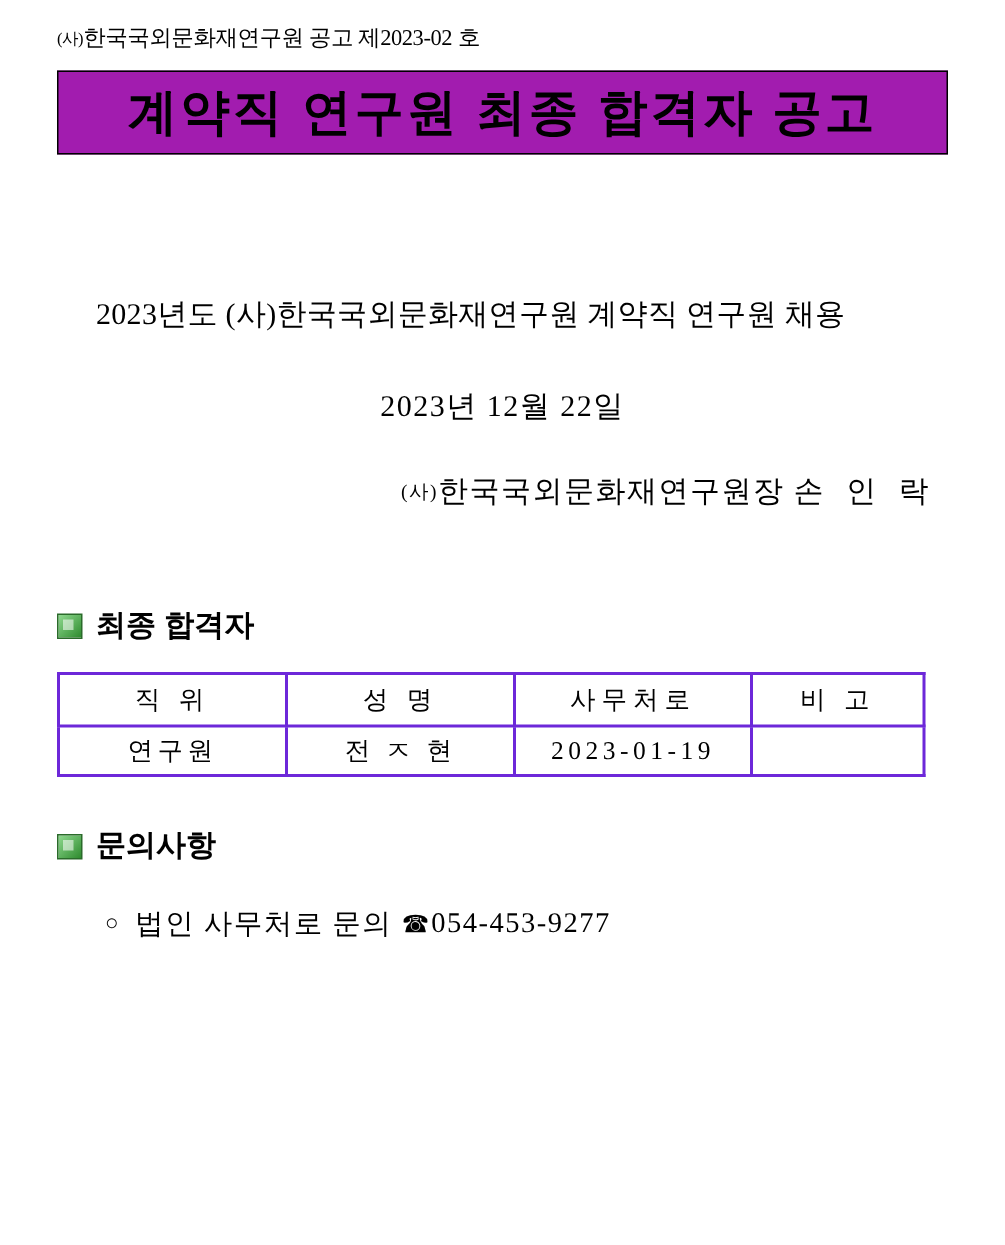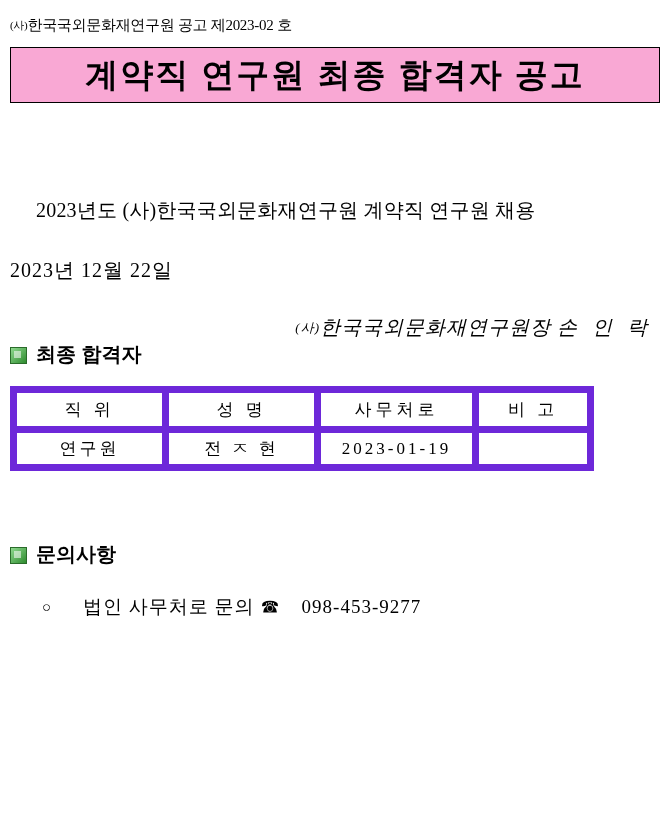--- a/index.html
+++ b/index.html
@@ -13,40 +13,40 @@
     font-family: "Liberation Serif", "DejaVu Serif", serif;
     color: #000000;
     position: relative;
     overflow: hidden;
   }
   .page {
     position: relative;
     width: 670px;
     height: 646px;
     box-sizing: border-box;
-    padding: 0 10px;
+    padding: 0 38px;
   }
   .doc-number {
     font-family: "Liberation Serif", "DejaVu Serif", serif;
     font-size: 15px;
     letter-spacing: -0.3px;
     padding-top: 16px;
     white-space: nowrap;
   }
   .doc-number .paren-sa {
     font-size: 11px;
     vertical-align: 1px;
   }
   .doc-number .gap {
     display: inline-block;
     width: 4px;
   }
   .title-band {
     margin-top: 12px;
-    background: #f9a8d4;
+    background: #a21caf;
     border: 1px solid #000000;
     height: 54px;
     display: flex;
     align-items: center;
     justify-content: center;
   }
   .title-band .title-text {
     font-family: "Liberation Sans", "DejaVu Sans", sans-serif;
     font-weight: bold;
     font-size: 33px;
@@ -61,46 +61,46 @@
     letter-spacing: 0.2px;
   }
   .intro .line1 {
     text-indent: 26px;
   }
   .intro .line2 {
     margin-top: 2px;
   }
   .date-line {
     margin-top: 28px;
-    text-align: left;
+    text-align: center;
     font-size: 20px;
     letter-spacing: 1px;
   }
   .org-line {
     margin-top: 30px;
     text-align: right;
     font-size: 20px;
     padding-right: 8px;
     letter-spacing: 1px;
     white-space: nowrap;
-    font-style: italic;
   }
   .org-line .paren-sa {
     font-size: 13px;
     vertical-align: 2px;
   }
   .org-line .name-sp {
     letter-spacing: 5px;
   }
   .section {
+    margin-top: 62px;
     display: flex;
     align-items: center;
   }
   .section.second {
-    margin-top: 70px;
+    margin-top: 32px;
   }
   .bullet-icon {
     width: 15px;
     height: 15px;
     background: linear-gradient(135deg, #8fd98f 0%, #2e8b2e 100%);
     border: 1px solid #2a6b2a;
     display: inline-block;
     margin-right: 9px;
     position: relative;
     top: 1px;
@@ -122,21 +122,21 @@
     letter-spacing: 0px;
   }
   table.result-table {
     margin-top: 18px;
     width: 577px;
     border-collapse: collapse;
     table-layout: fixed;
   }
   table.result-table th,
   table.result-table td {
-    border: 7px solid #6d28d9;
+    border: 2px solid #6d28d9;
     text-align: center;
     font-size: 17px;
     font-family: "Liberation Serif", "DejaVu Serif", serif;
   }
   table.result-table th {
     height: 31px;
     letter-spacing: 4px;
     font-weight: normal;
   }
   table.result-table td {
@@ -158,21 +158,21 @@
   .circle-bullet {
     font-size: 15px;
     margin-right: 10px;
     line-height: 1;
   }
   .phone-icon {
     font-size: 19px;
     margin-left: 6px;
     margin-right: 0px;
   }
-  .contact-text { white-space: nowrap; margin-left: 21px; }
+  .contact-text { white-space: nowrap; }
 </style>
 </head>
 <body>
 
 <div class="page">
 
   <div class="doc-number">
     <span class="paren-sa">(사)</span><span>한국국외문화재연구원 공고 제</span><span>2023-02</span><span class="gap"></span><span>호</span>
   </div>
 
@@ -222,16 +222,16 @@
 
   <div class="section second">
     <span class="bullet-icon"></span>
     <span class="section-title">문의사항</span>
   </div>
 
   <div class="contact-row">
     <span class="circle-bullet">○</span>
     <span class="contact-text">법인 사무처로 문의</span>
     <span class="phone-icon">☎</span>
-    <span class="contact-text">098-453-9277</span>
+    <span class="contact-text">054-453-9277</span>
   </div>
 
 </div>
 
 </body></html>

